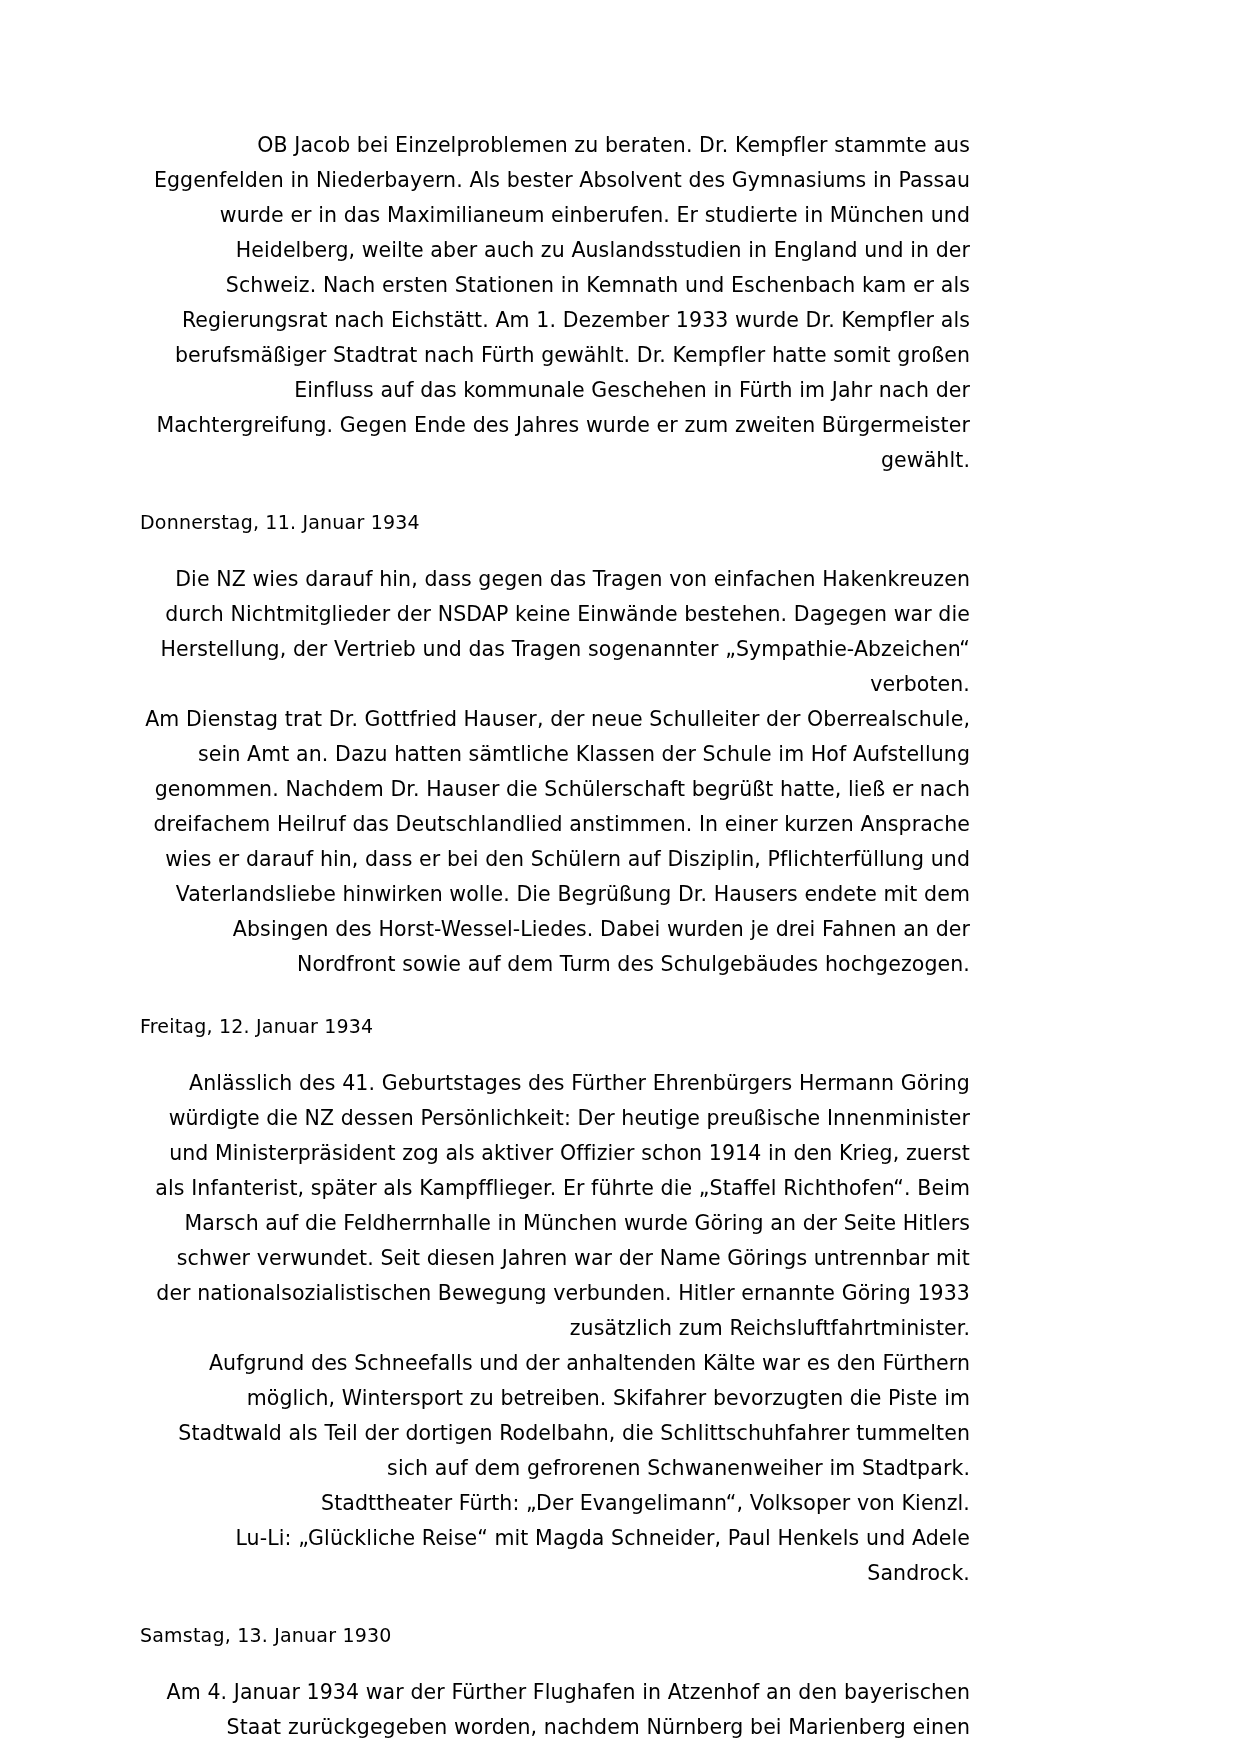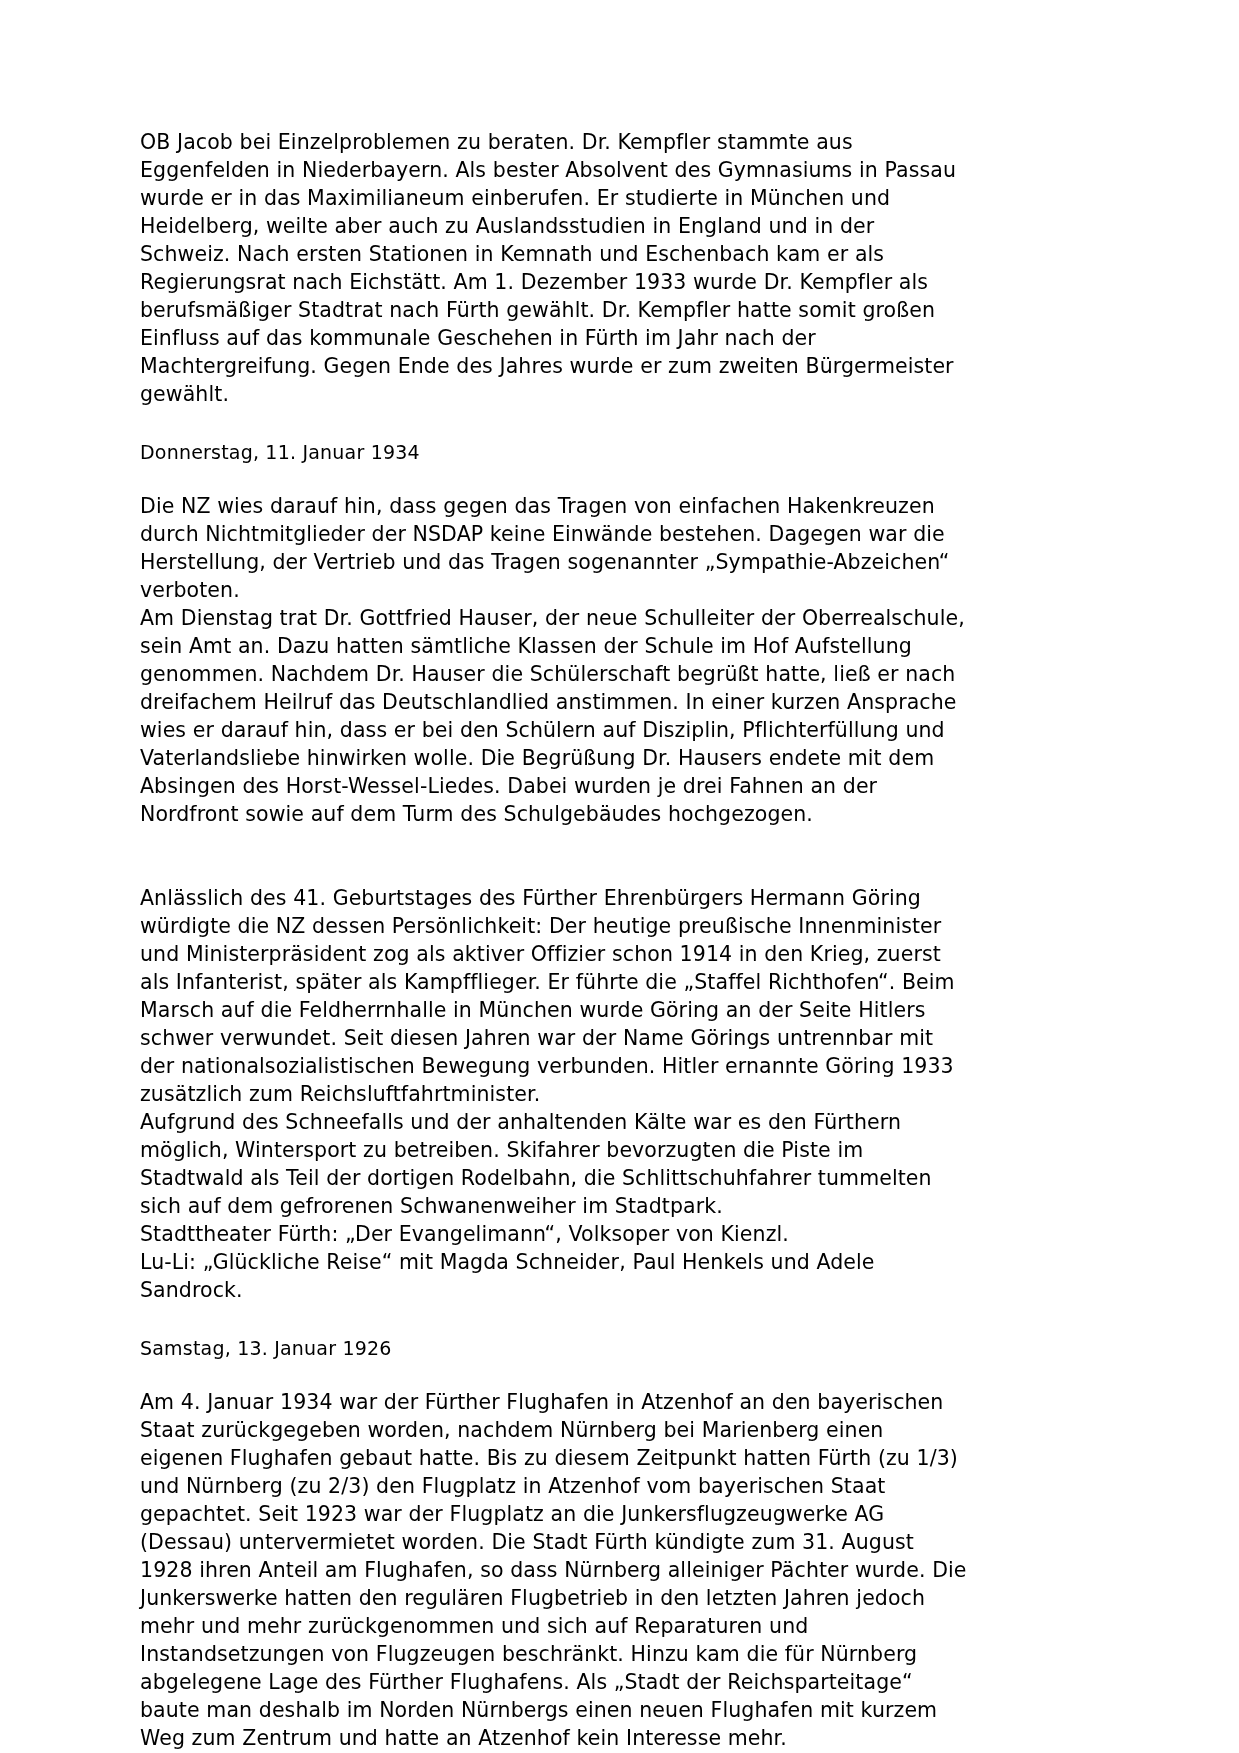--- a/index.html
+++ b/index.html
@@ -15,22 +15,22 @@
   }
   .page {
     position: relative;
     width: 1239px;
     min-height: 1753px;
     box-sizing: border-box;
     padding: 128px 140px 40px 140px;
   }
   .para {
     font-size: 20.5px;
-    line-height: 28px;
-    text-align: left;
+    line-height: 35px;
+    text-align: right;
     margin: 0;
     letter-spacing: 0.1px;
   }
   .heading {
     font-size: 19px;
     font-weight: normal;
     line-height: 28px;
     margin: 0;
     letter-spacing: 0.2px;
   }
@@ -46,24 +46,25 @@
 
     <p class="para">OB Jacob bei Einzelproblemen zu beraten. Dr. Kempfler stammte aus Eggenfelden in Niederbayern. Als bester Absolvent des Gymnasiums in Passau wurde er in das Maximilianeum einberufen. Er studierte in München und Heidelberg, weilte aber auch zu Auslandsstudien in England und in der Schweiz. Nach ersten Stationen in Kemnath und Eschenbach kam er als Regierungsrat nach Eichstätt. Am 1. Dezember 1933 wurde Dr. Kempfler als berufsmäßiger Stadtrat nach Fürth gewählt. Dr. Kempfler hatte somit großen Einfluss auf das kommunale Geschehen in Fürth im Jahr nach der Machtergreifung. Gegen Ende des Jahres wurde er zum zweiten Bürgermeister gewählt.</p>
 
     <div class="block-gap-before-heading"></div>
     <h2 class="heading">Donnerstag, 11. Januar 1934</h2>
     <div class="block-gap-after-heading"></div>
 
     <p class="para">Die NZ wies darauf hin, dass gegen das Tragen von einfachen Hakenkreuzen durch Nichtmitglieder der NSDAP keine Einwände bestehen. Dagegen war die Herstellung, der Vertrieb und das Tragen sogenannter „Sympathie-Abzeichen“ verboten.<br>Am Dienstag trat Dr. Gottfried Hauser, der neue Schulleiter der Oberrealschule, sein Amt an. Dazu hatten sämtliche Klassen der Schule im Hof Aufstellung genommen. Nachdem Dr. Hauser die Schülerschaft begrüßt hatte, ließ er nach dreifachem Heilruf das Deutschlandlied anstimmen. In einer kurzen Ansprache wies er darauf hin, dass er bei den Schülern auf Disziplin, Pflichterfüllung und Vaterlandsliebe hinwirken wolle. Die Begrüßung Dr. Hausers endete mit dem Absingen des Horst-Wessel-Liedes. Dabei wurden je drei Fahnen an der Nordfront sowie auf dem Turm des Schulgebäudes hochgezogen.</p>
 
     <div class="block-gap-before-heading"></div>
+    <h2 class="heading">Freitag, 12. Januar 1934</h2>
     <div class="block-gap-after-heading"></div>
 
     <p class="para">Anlässlich des 41. Geburtstages des Fürther Ehrenbürgers Hermann Göring würdigte die NZ dessen Persönlichkeit: Der heutige preußische Innenminister und Ministerpräsident zog als aktiver Offizier schon 1914 in den Krieg, zuerst als Infanterist, später als Kampfflieger. Er führte die „Staffel Richthofen“. Beim Marsch auf die Feldherrnhalle in München wurde Göring an der Seite Hitlers schwer verwundet. Seit diesen Jahren war der Name Görings untrennbar mit der nationalsozialistischen Bewegung verbunden. Hitler ernannte Göring 1933 zusätzlich zum Reichsluftfahrtminister.<br>Aufgrund des Schneefalls und der anhaltenden Kälte war es den Fürthern möglich, Wintersport zu betreiben. Skifahrer bevorzugten die Piste im Stadtwald als Teil der dortigen Rodelbahn, die Schlittschuhfahrer tummelten sich auf dem gefrorenen Schwanenweiher im Stadtpark.<br>Stadttheater Fürth: „Der Evangelimann“, Volksoper von Kienzl.<br>Lu-Li: „Glückliche Reise“ mit Magda Schneider, Paul Henkels und Adele Sandrock.</p>
 
     <div class="block-gap-before-heading"></div>
-    <h2 class="heading">Samstag, 13. Januar 1926</h2>
+    <h2 class="heading">Samstag, 13. Januar 1930</h2>
     <div class="block-gap-after-heading"></div>
 
     <p class="para">Am 4. Januar 1934 war der Fürther Flughafen in Atzenhof an den bayerischen Staat zurückgegeben worden, nachdem Nürnberg bei Marienberg einen eigenen Flughafen gebaut hatte. Bis zu diesem Zeitpunkt hatten Fürth (zu 1/3) und Nürnberg (zu 2/3) den Flugplatz in Atzenhof vom bayerischen Staat gepachtet. Seit 1923 war der Flugplatz an die Junkersflugzeugwerke AG (Dessau) untervermietet worden. Die Stadt Fürth kündigte zum 31. August 1928 ihren Anteil am Flughafen, so dass Nürnberg alleiniger Pächter wurde. Die Junkerswerke hatten den regulären Flugbetrieb in den letzten Jahren jedoch mehr und mehr zurückgenommen und sich auf Reparaturen und Instandsetzungen von Flugzeugen beschränkt. Hinzu kam die für Nürnberg abgelegene Lage des Fürther Flughafens. Als „Stadt der Reichsparteitage“ baute man deshalb im Norden Nürnbergs einen neuen Flughafen mit kurzem Weg zum Zentrum und hatte an Atzenhof kein Interesse mehr.</p>
 
   </div>
 </div>
 
 </body></html>

